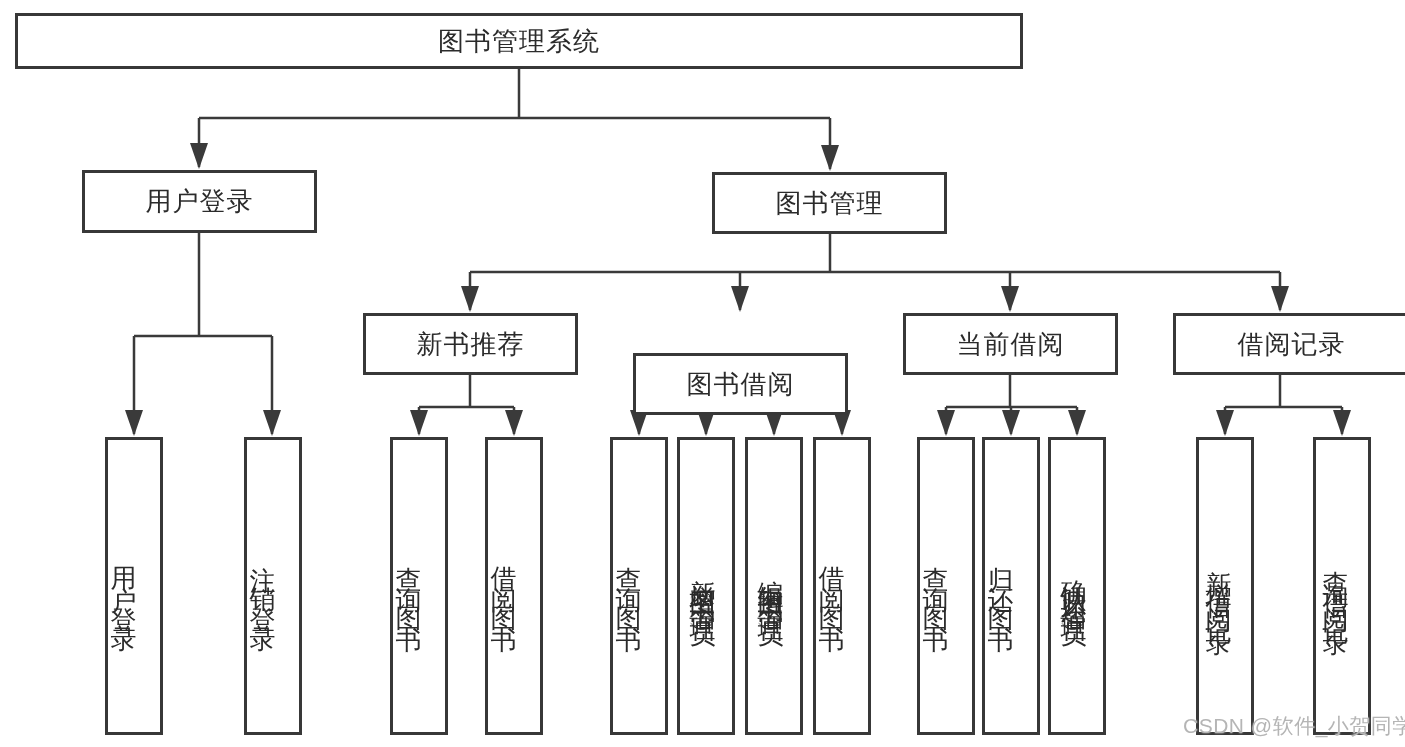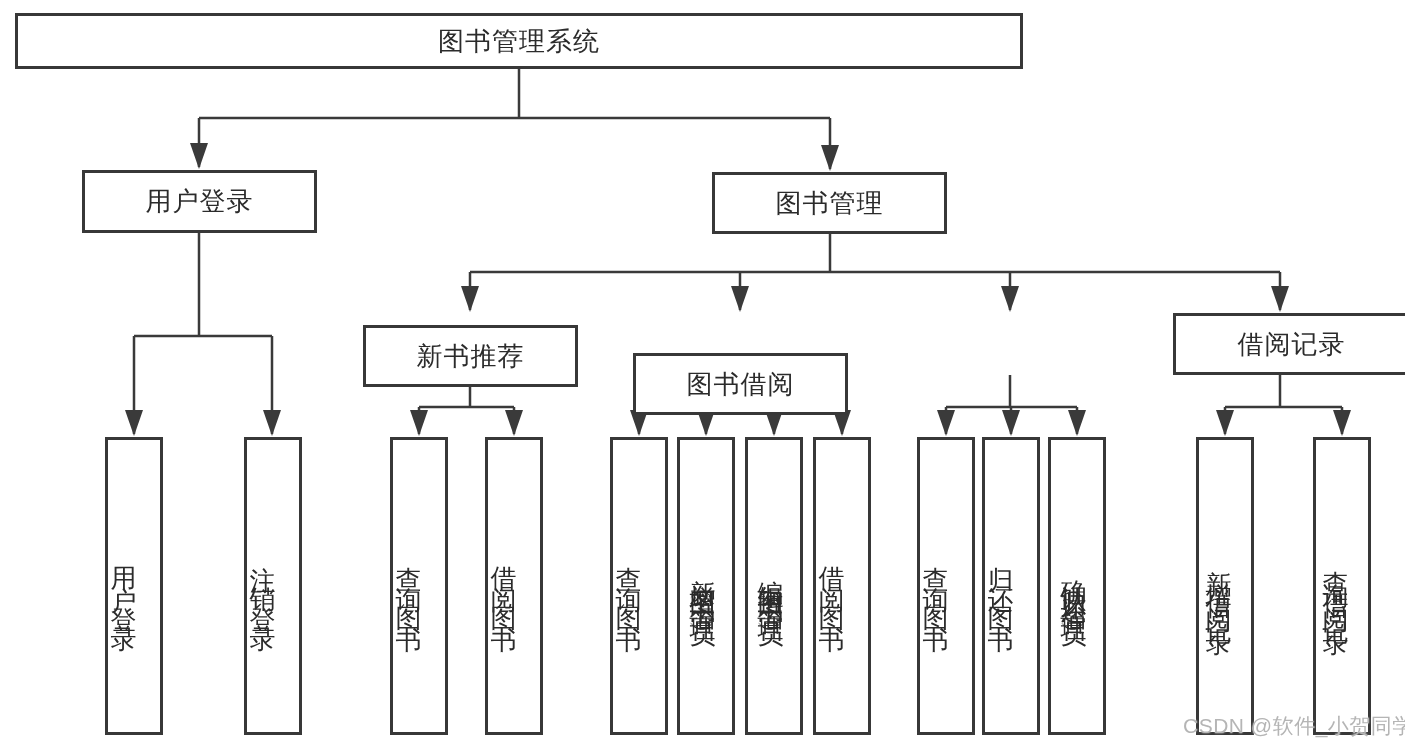--- a/index.html
+++ b/index.html
@@ -131,26 +131,29 @@
     <span class="lbl">图书管理系统</span>
   </div>
 
   <div class="box hbox" style="left:82px; top:170px; width:235px; height:63px;">
     <span class="lbl">用户登录</span>
   </div>
   <div class="box hbox" style="left:712px; top:172px; width:235px; height:62px;font-family:Liberation Serif, serif;">
     <span class="lbl">图书管理</span>
   </div>
 
-  <div class="box hbox" style="left:363px; top:313px; width:215px; height:62px;margin-top:12px;">
+  <div class="box hbox" style="left:363px; top:313px; width:215px; height:62px;">
     <span class="lbl">新书推荐</span>
   </div>
   <div class="box hbox" style="left:633px; top:313px; width:215px; height:62px;margin-top:40px;">
     <span class="lbl">图书借阅</span>
   </div>
+  <div class="box hbox" style="left:903px; top:313px; width:215px; height:62px;">
+    <span class="lbl">当前借阅</span>
+  </div>
   <div class="box hbox" style="left:1173px; top:313px; width:237px; height:62px;">
     <span class="lbl">借阅记录</span>
   </div>
 
   <div class="box leaf sp-wide" style="left:105px; top:437px; width:58px; height:298px;">
     <span class="lbl">用户登录</span>
   </div>
   <div class="box leaf sp-wide" style="left:244px; top:437px; width:58px; height:298px;">
     <span class="lbl">注销登录</span>
   </div>

